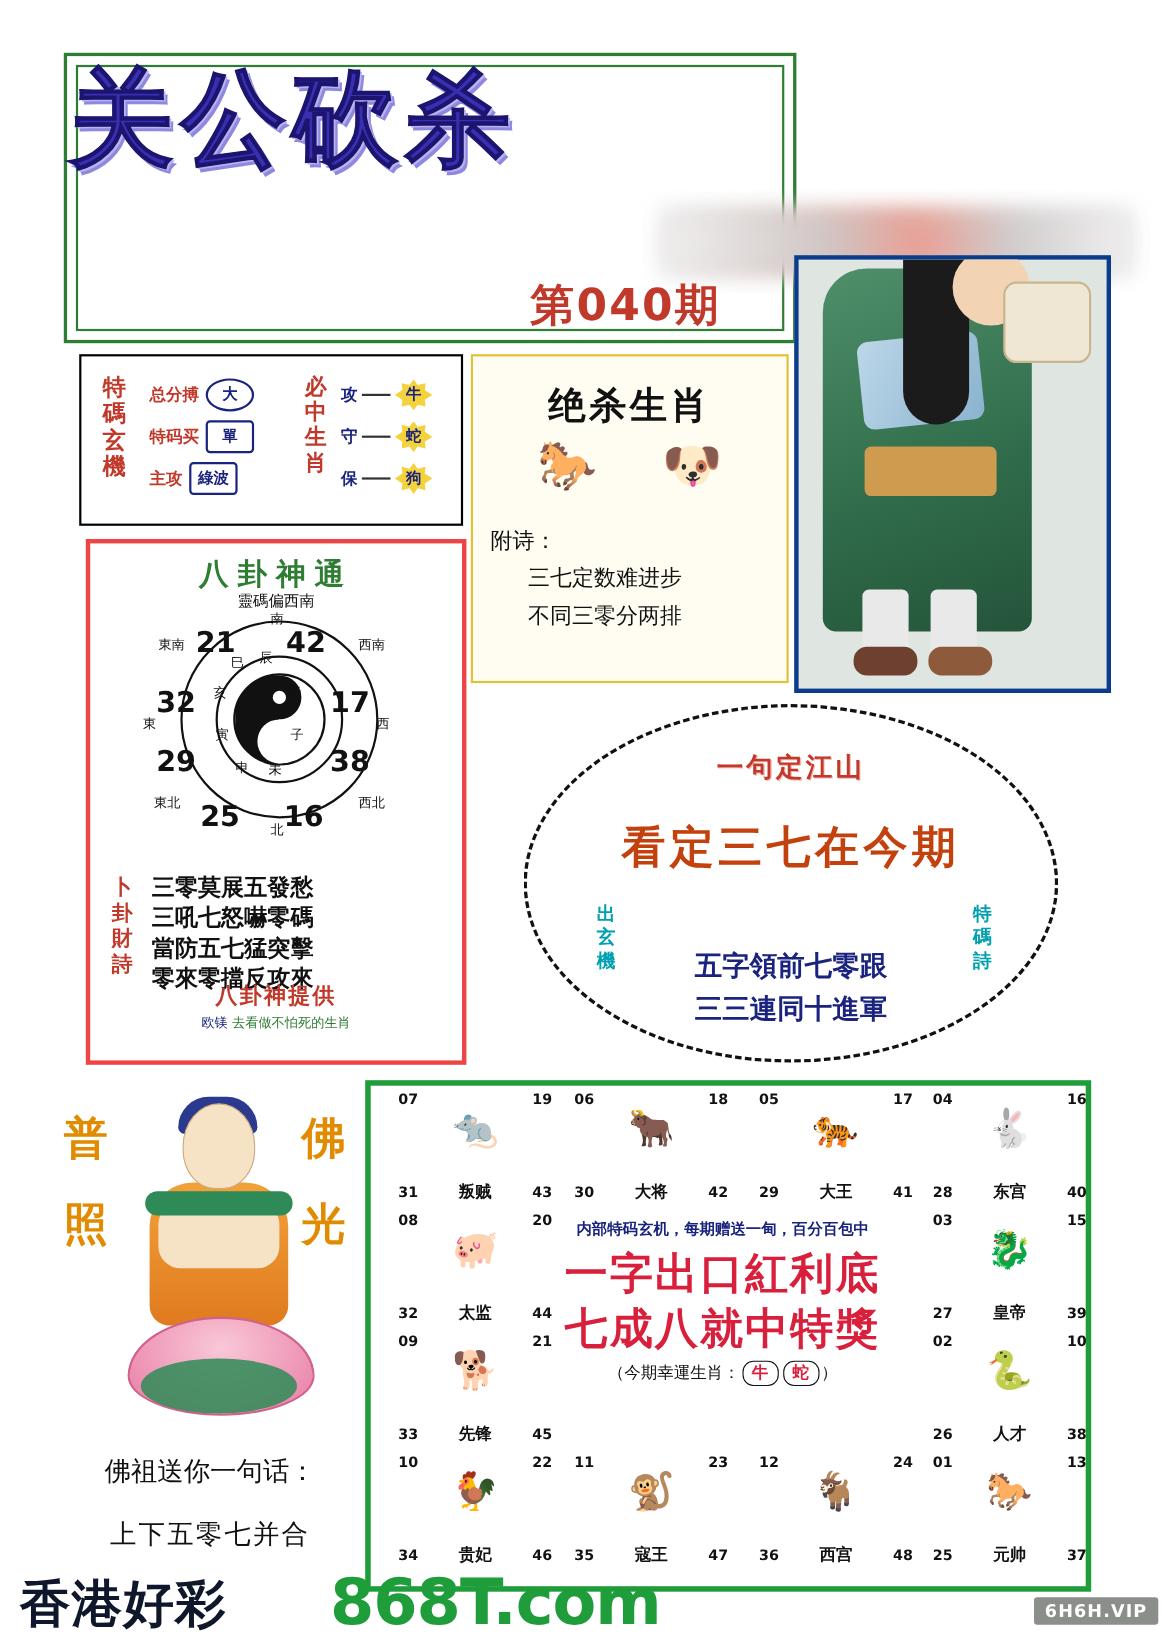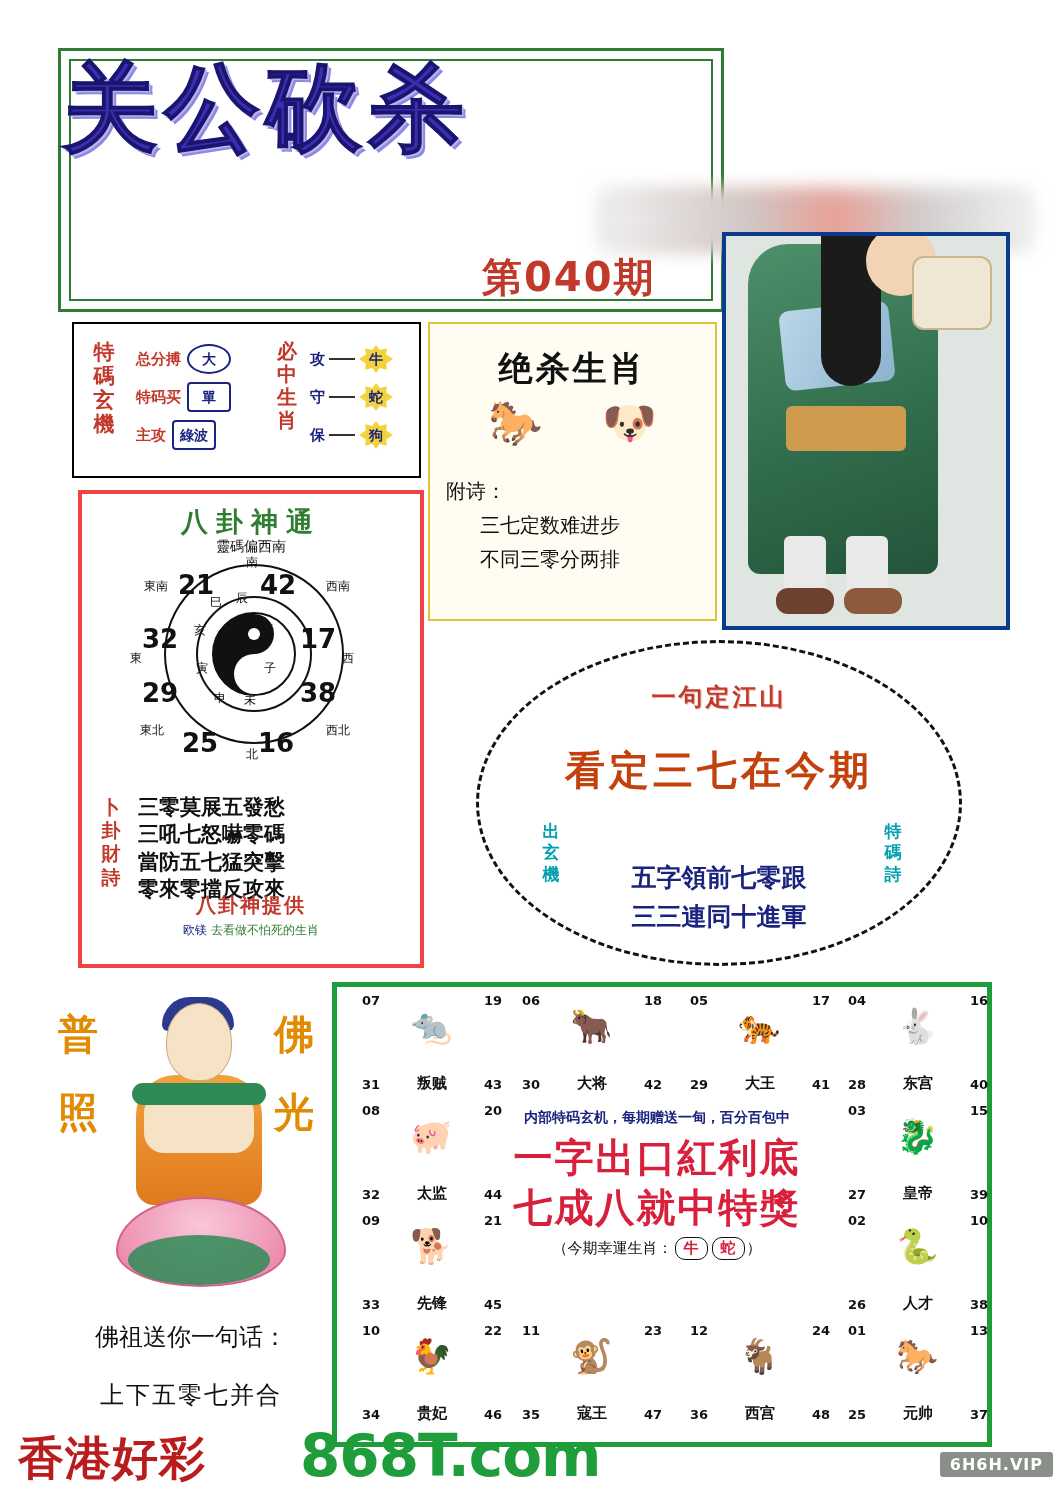--- a/index.html
+++ b/index.html
@@ -244,21 +244,21 @@
   .ad-l1{position:absolute;left:0;top:34px;width:100%;text-align:center;font-size:39px;font-weight:bold;color:#d81f3c;letter-spacing:2px;}
   .ad-l2{position:absolute;left:0;top:84px;width:100%;text-align:center;font-size:39px;font-weight:bold;color:#d81f3c;letter-spacing:2px;}
   .ad-lucky{position:absolute;left:0;top:140px;width:100%;text-align:center;font-size:15px;color:#111;}
   .lucky-pill{
     display:inline-block;border:1px solid #111;border-radius:10px;padding:1px 8px;margin:0 2px;
     color:#d81f3c;font-weight:bold;
   }
 
   
   .footer-hk{
-    position:absolute;left:18px;top:1428px;font-size:46px;font-weight:bold;color:#b91c1c;letter-spacing:1px;
+    position:absolute;left:18px;top:1428px;font-size:46px;font-weight:bold;color:#0f172a;letter-spacing:1px;
   }
   .footer-site{
     position:absolute;left:300px;top:1422px;font-size:58px;font-weight:bold;color:#1f9d3a;
     font-family:"DejaVu Sans","Liberation Sans",sans-serif;letter-spacing:-1px;
   }
   .footer-badge{
     position:absolute;right:10px;top:1452px;padding:3px 10px;background:#8a8f8a;color:#fff;
     font-size:16px;font-weight:bold;border-radius:3px;letter-spacing:1px;
   }
 </style>

